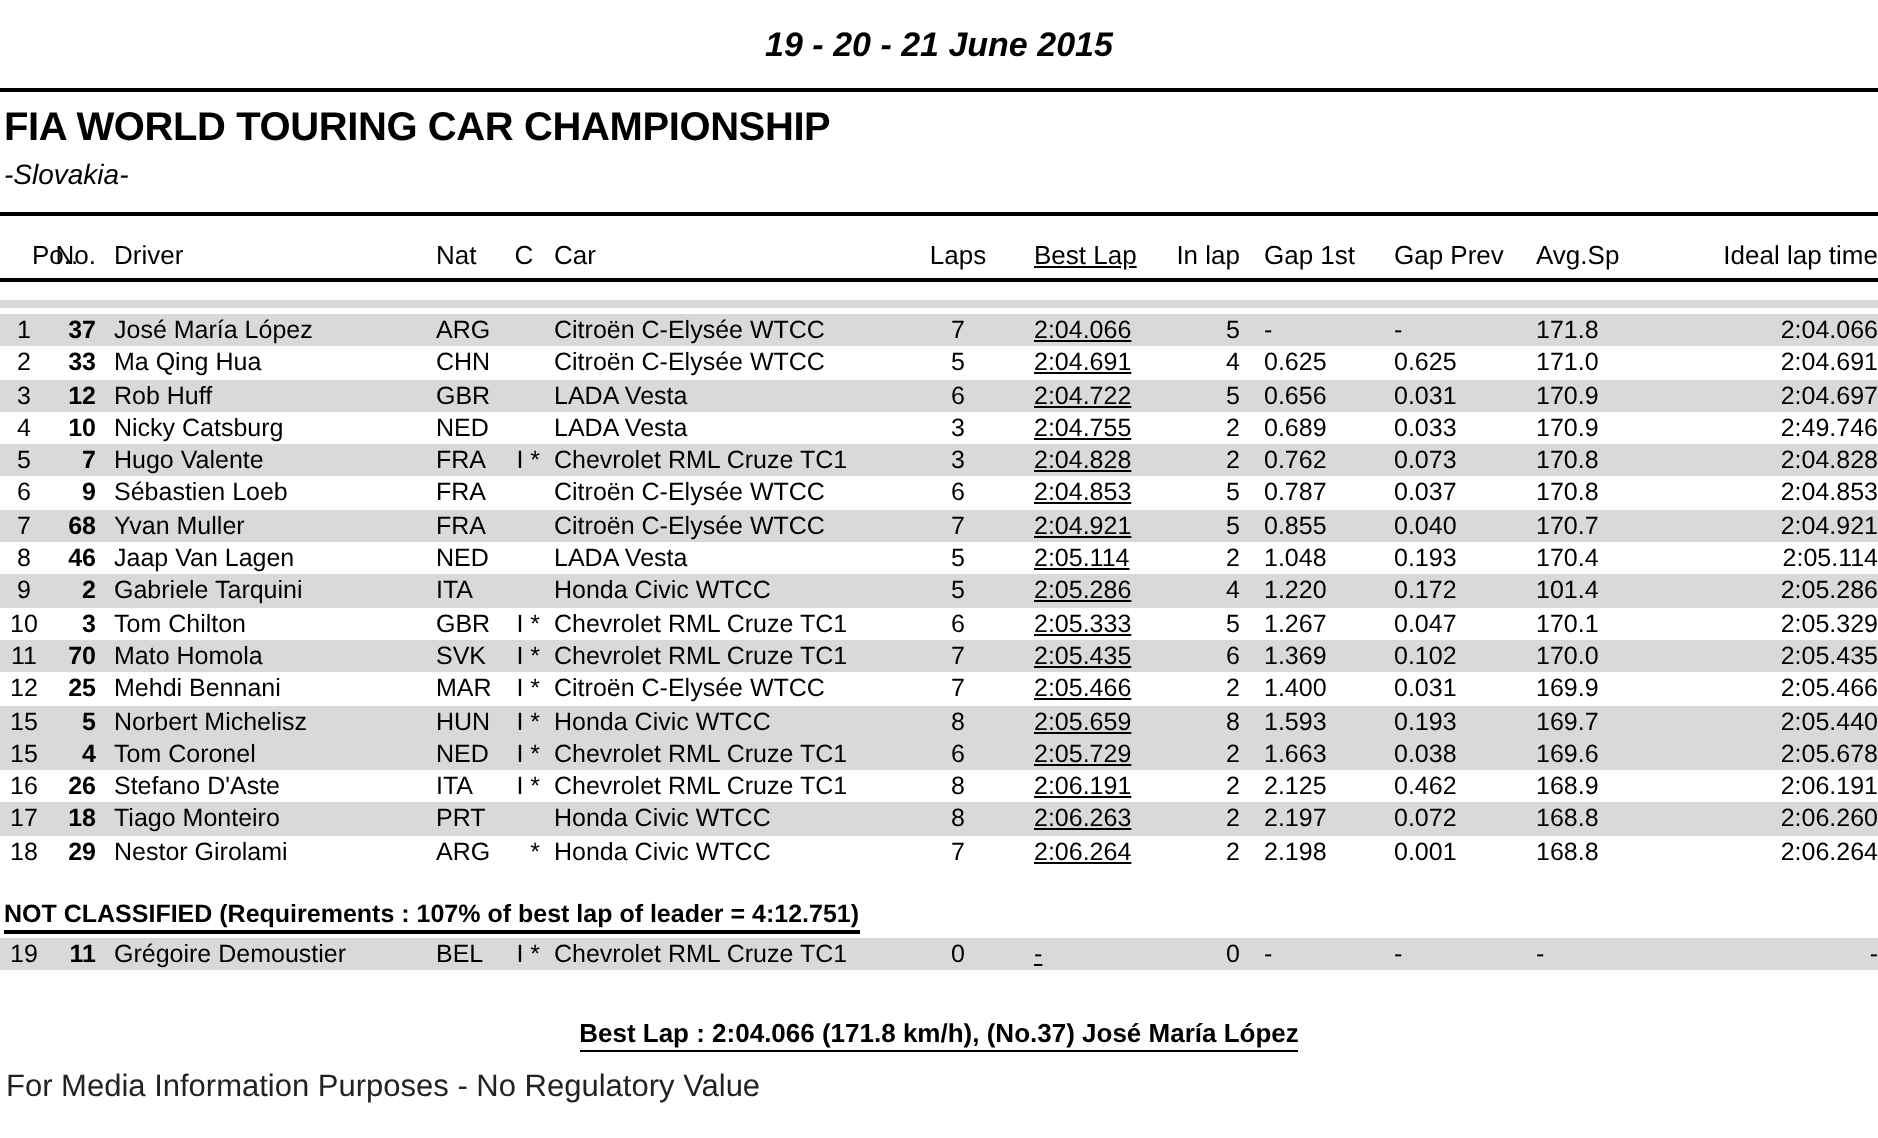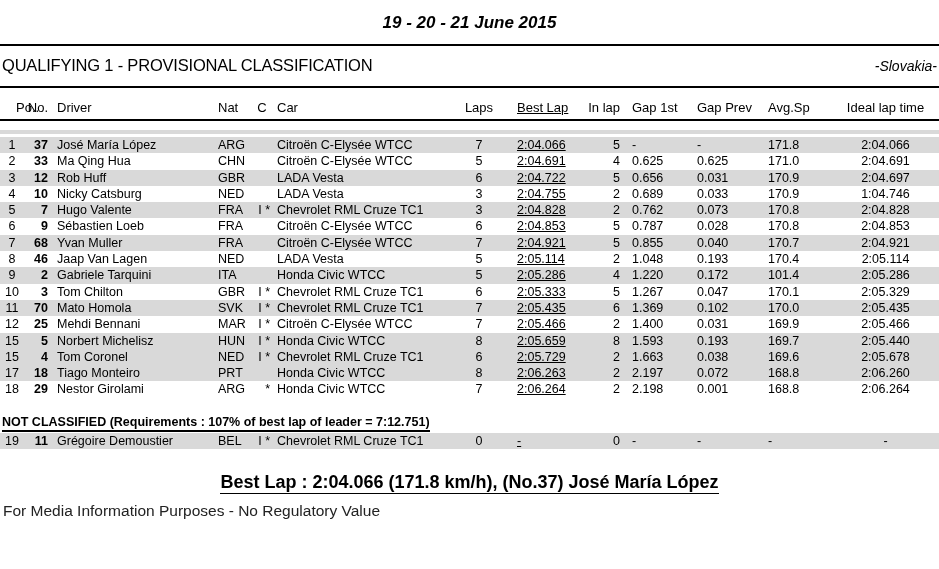--- a/index.html
+++ b/index.html
@@ -31,47 +31,47 @@
   .col-driver{text-align:left;padding-left:9px !important;}
   .col-nat{text-align:left;padding-left:2px !important;}
   .col-c{text-align:right;padding-right:4px !important;}
   .col-car{text-align:left;padding-left:3px !important;}
   .col-laps{text-align:center;}
   .col-best{text-align:left;padding-left:19px !important;text-decoration:underline;}
   .col-inlap{text-align:right;}
   .col-gap1{text-align:left;padding-left:12px !important;}
   .col-gapp{text-align:left;padding-left:5px !important;}
   .col-avg{text-align:left;padding-left:4px !important;}
-  .col-ideal{text-align:center;padding-left:4px !important;}
+  .col-ideal{text-align:right;padding-left:4px !important;}
   thead th.col-pos{text-align:left;padding-left:16px;}
   thead th.col-no{font-weight:normal;}
   thead th.col-c{text-align:center;padding-right:0 !important;}
 
   .nc-heading{margin-top:14px;padding-left:2px;}
   .nc-heading span{font-size:12.5px;font-weight:bold;border-bottom:2px solid #000;padding-bottom:1px;}
   table.nc{margin-top:3px;}
 
   .bestlap-line{margin-top:23px;text-align:center;}
-  .bestlap-line span{font-size:18px;font-weight:bold;border-bottom:1.5px solid #000;padding-bottom:1px;}
+  .bestlap-line span{font-size:13px;font-weight:bold;border-bottom:1.5px solid #000;padding-bottom:1px;}
   .media-note{margin-top:9px;padding-left:3px;font-size:15.5px;color:#222;}
 </style>
 </head>
 <body>
 
 <div class="page">
 
   <div class="date-line">19 - 20 - 21 June 2015</div>
 
   <div class="rule"></div>
 
   <div class="title-row">
+    <div class="champ">FIA WORLD TOURING CAR CHAMPIONSHIP</div>
   </div>
 
   <div class="subtitle-row">
-    <div class="session">QUALIFYING 1 - PROVISIONAL CLASSIFICATION</div>
     <div class="country">-Slovakia-</div>
   </div>
 
   <div class="rule second"></div>
 
   <table class="results main">
       <colgroup>
         <col style="width: 24px;">
         <col style="width: 24px;">
         <col style="width: 168px;">
@@ -164,21 +164,21 @@
           <td class="col-driver">Nicky Catsburg</td>
           <td class="col-nat">NED</td>
           <td class="col-c"></td>
           <td class="col-car">LADA Vesta</td>
           <td class="col-laps">3</td>
           <td class="col-best">2:04.755</td>
           <td class="col-inlap">2</td>
           <td class="col-gap1">0.689</td>
           <td class="col-gapp">0.033</td>
           <td class="col-avg">170.9</td>
-          <td class="col-ideal">1:04.746</td>
+          <td class="col-ideal">2:49.746</td>
         </tr>
         <tr class="gray">
           <td class="col-pos">5</td>
           <td class="col-no">7</td>
           <td class="col-driver">Hugo Valente</td>
           <td class="col-nat">FRA</td>
           <td class="col-c">I *</td>
           <td class="col-car">Chevrolet RML Cruze TC1</td>
           <td class="col-laps">3</td>
           <td class="col-best">2:04.828</td>
@@ -192,21 +192,21 @@
           <td class="col-pos">6</td>
           <td class="col-no">9</td>
           <td class="col-driver">Sébastien Loeb</td>
           <td class="col-nat">FRA</td>
           <td class="col-c"></td>
           <td class="col-car">Citroën C-Elysée WTCC</td>
           <td class="col-laps">6</td>
           <td class="col-best">2:04.853</td>
           <td class="col-inlap">5</td>
           <td class="col-gap1">0.787</td>
-          <td class="col-gapp">0.028</td>
+          <td class="col-gapp">0.037</td>
           <td class="col-avg">170.8</td>
           <td class="col-ideal">2:04.853</td>
         </tr>
         <tr class="gray">
           <td class="col-pos">7</td>
           <td class="col-no">68</td>
           <td class="col-driver">Yvan Muller</td>
           <td class="col-nat">FRA</td>
           <td class="col-c"></td>
           <td class="col-car">Citroën C-Elysée WTCC</td>
@@ -316,20 +316,35 @@
           <td class="col-c">I *</td>
           <td class="col-car">Chevrolet RML Cruze TC1</td>
           <td class="col-laps">6</td>
           <td class="col-best">2:05.729</td>
           <td class="col-inlap">2</td>
           <td class="col-gap1">1.663</td>
           <td class="col-gapp">0.038</td>
           <td class="col-avg">169.6</td>
           <td class="col-ideal">2:05.678</td>
         </tr>
+        <tr>
+          <td class="col-pos">16</td>
+          <td class="col-no">26</td>
+          <td class="col-driver">Stefano D'Aste</td>
+          <td class="col-nat">ITA</td>
+          <td class="col-c">I *</td>
+          <td class="col-car">Chevrolet RML Cruze TC1</td>
+          <td class="col-laps">8</td>
+          <td class="col-best">2:06.191</td>
+          <td class="col-inlap">2</td>
+          <td class="col-gap1">2.125</td>
+          <td class="col-gapp">0.462</td>
+          <td class="col-avg">168.9</td>
+          <td class="col-ideal">2:06.191</td>
+        </tr>
         <tr class="gray">
           <td class="col-pos">17</td>
           <td class="col-no">18</td>
           <td class="col-driver">Tiago Monteiro</td>
           <td class="col-nat">PRT</td>
           <td class="col-c"></td>
           <td class="col-car">Honda Civic WTCC</td>
           <td class="col-laps">8</td>
           <td class="col-best">2:06.263</td>
           <td class="col-inlap">2</td>
@@ -350,21 +365,21 @@
           <td class="col-inlap">2</td>
           <td class="col-gap1">2.198</td>
           <td class="col-gapp">0.001</td>
           <td class="col-avg">168.8</td>
           <td class="col-ideal">2:06.264</td>
         </tr>
       </tbody>
   </table>
 
   <div class="nc-heading">
-    <span>NOT CLASSIFIED (Requirements : 107% of best lap of leader = 7:12.751)</span>
+    <span>NOT CLASSIFIED (Requirements : 107% of best lap of leader = 4:12.751)</span>
   </div>
 
   <table class="results nc">
       <colgroup>
         <col style="width: 24px;">
         <col style="width: 24px;">
         <col style="width: 168px;">
         <col style="width: 34px;">
         <col style="width: 24px;">
         <col style="width: 186px;">

